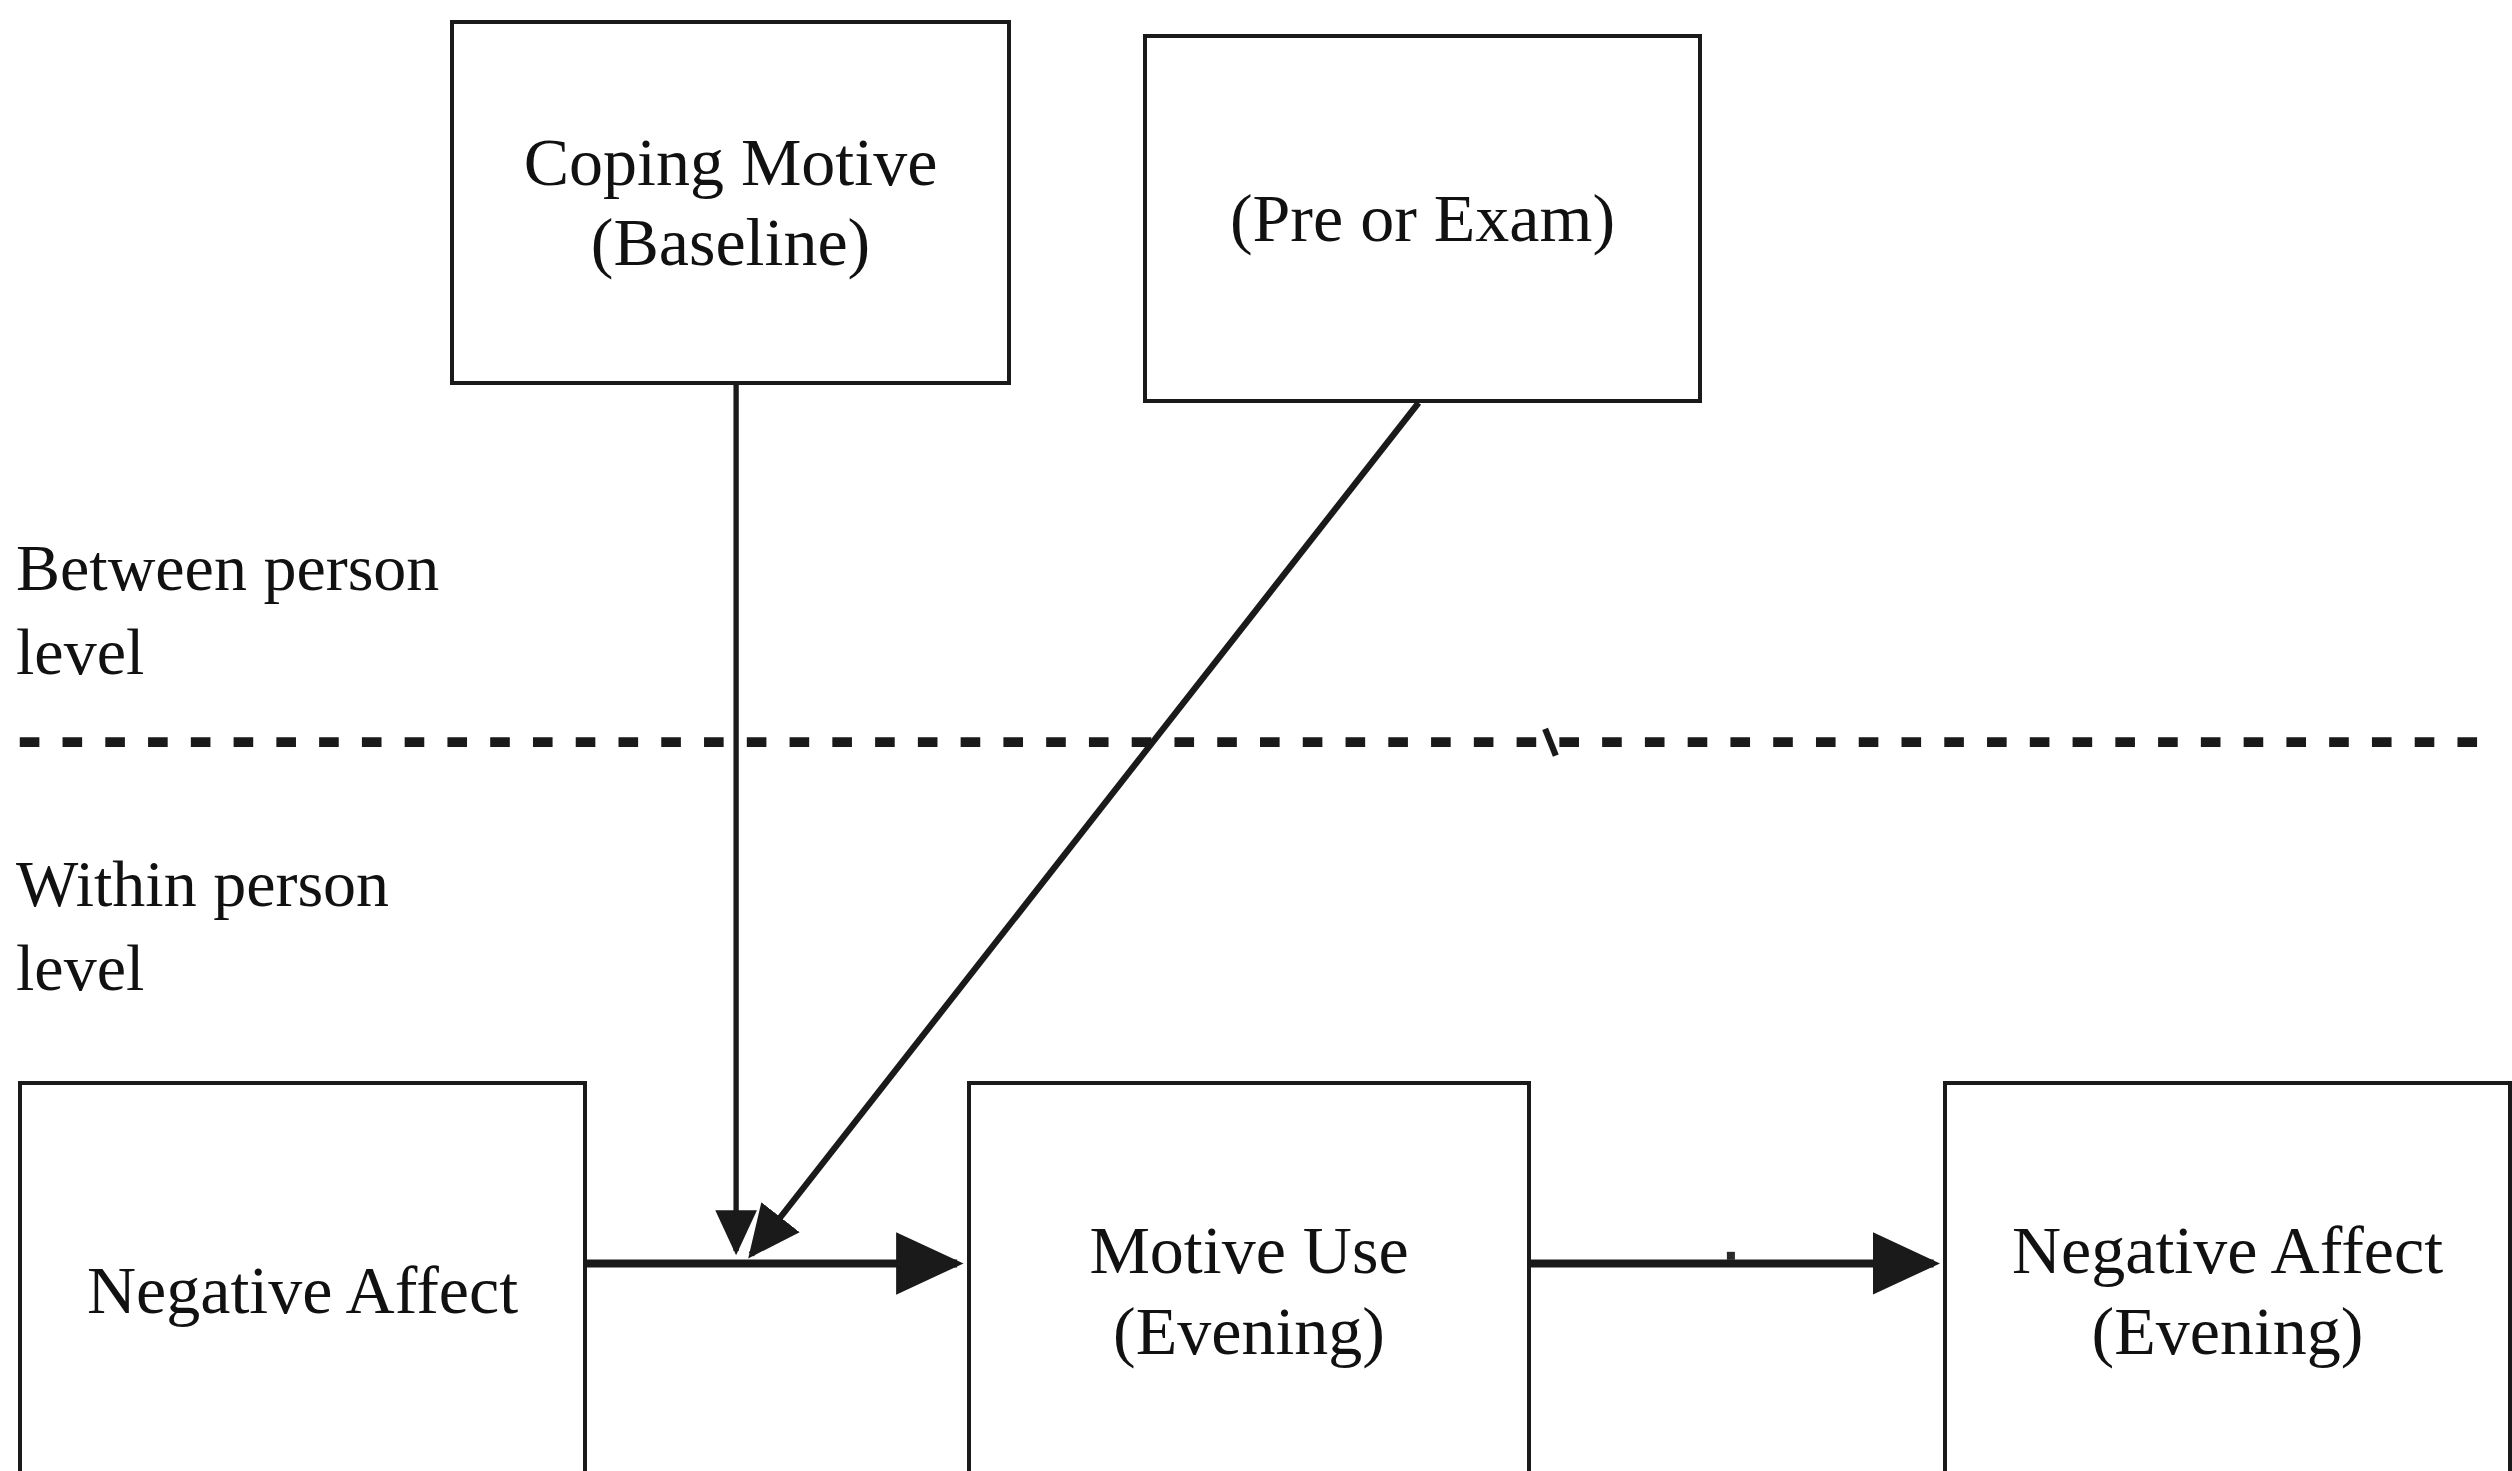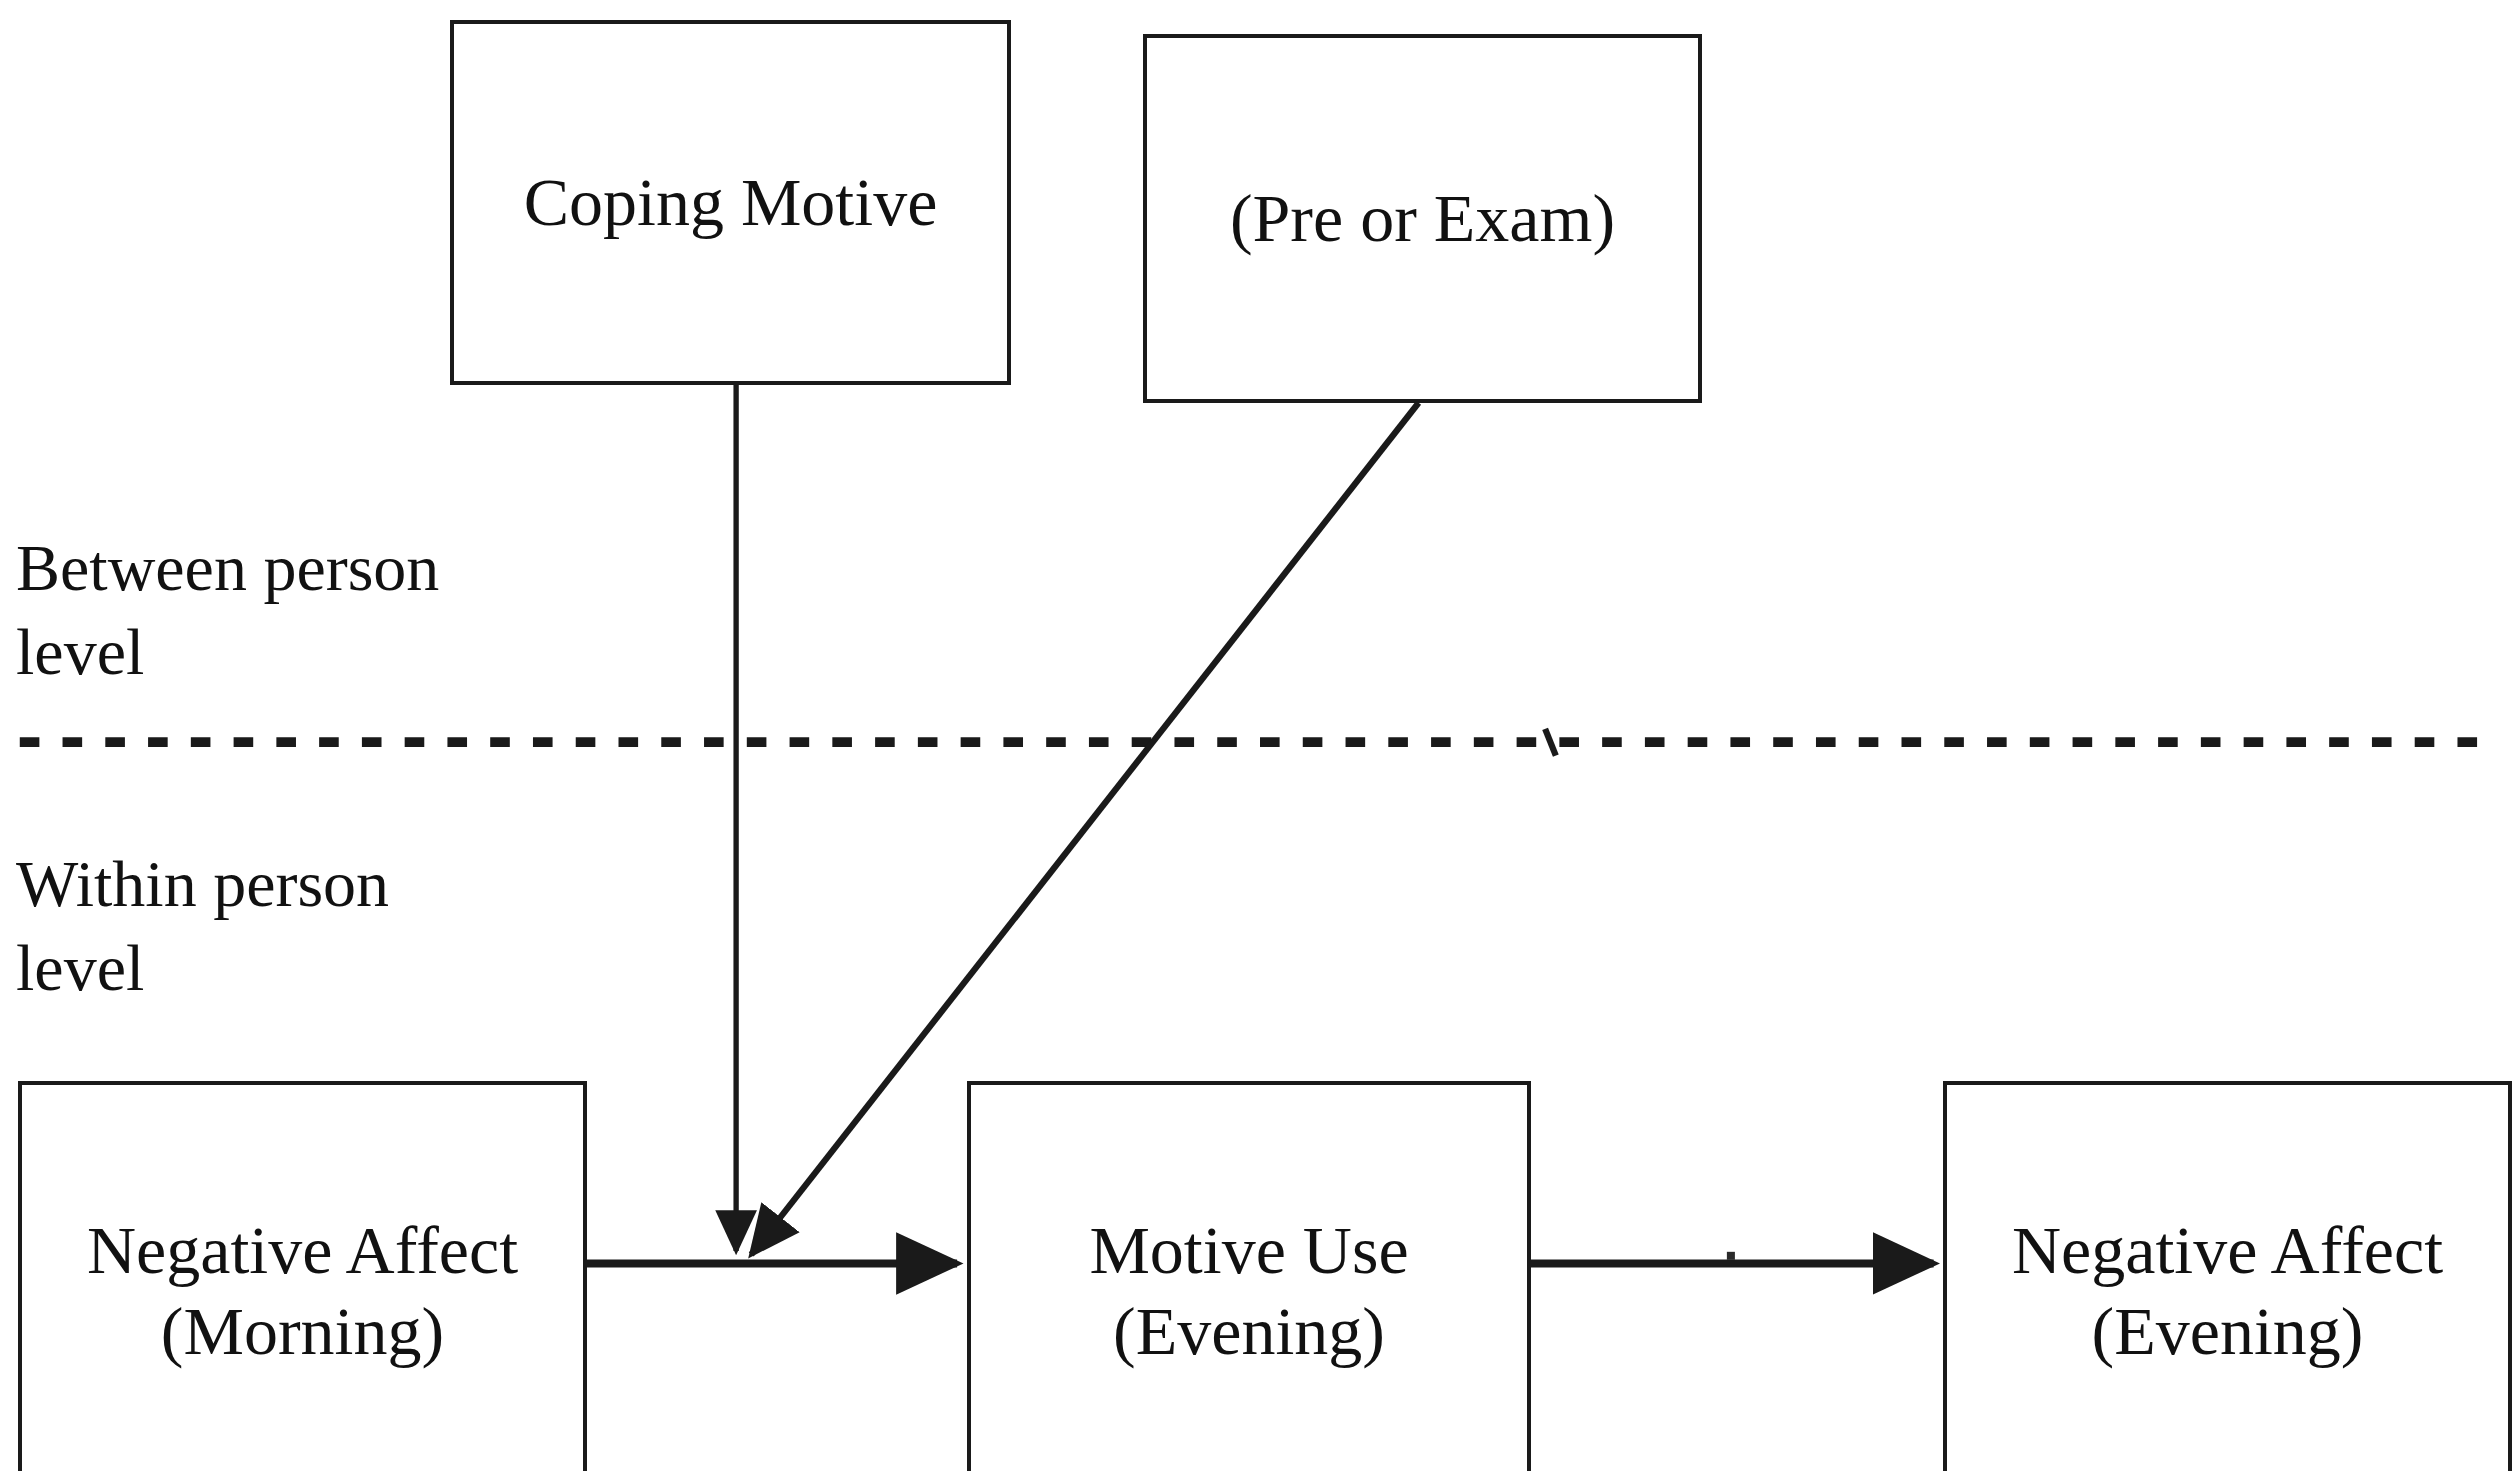--- a/index.html
+++ b/index.html
@@ -91,29 +91,29 @@
   </svg>
 
   <div class="level-label" id="label-between">Between person
 level</div>
 
   <div class="level-label" id="label-within">Within person
 level</div>
 
   <div class="node-box" id="box-coping">
     <span class="line1">Coping Motive</span>
+    <span class="line2">(Baseline)</span>
   </div>
 
   <div class="node-box" id="box-examday">
     <span class="line2">(Pre or Exam)</span>
   </div>
 
   <div class="node-box" id="box-na-morning">
     <span class="line1">Negative Affect</span>
-    <span class="line2">(Morning)</span>
   </div>
 
   <div class="node-box" id="box-alcohol">
     <span class="line1">Motive Use</span>
     <span class="line2">(Evening)</span>
   </div>
 
   <div class="node-box" id="box-na-evening">
     <span class="line1">Negative Affect</span>
     <span class="line2">(Evening)</span>

